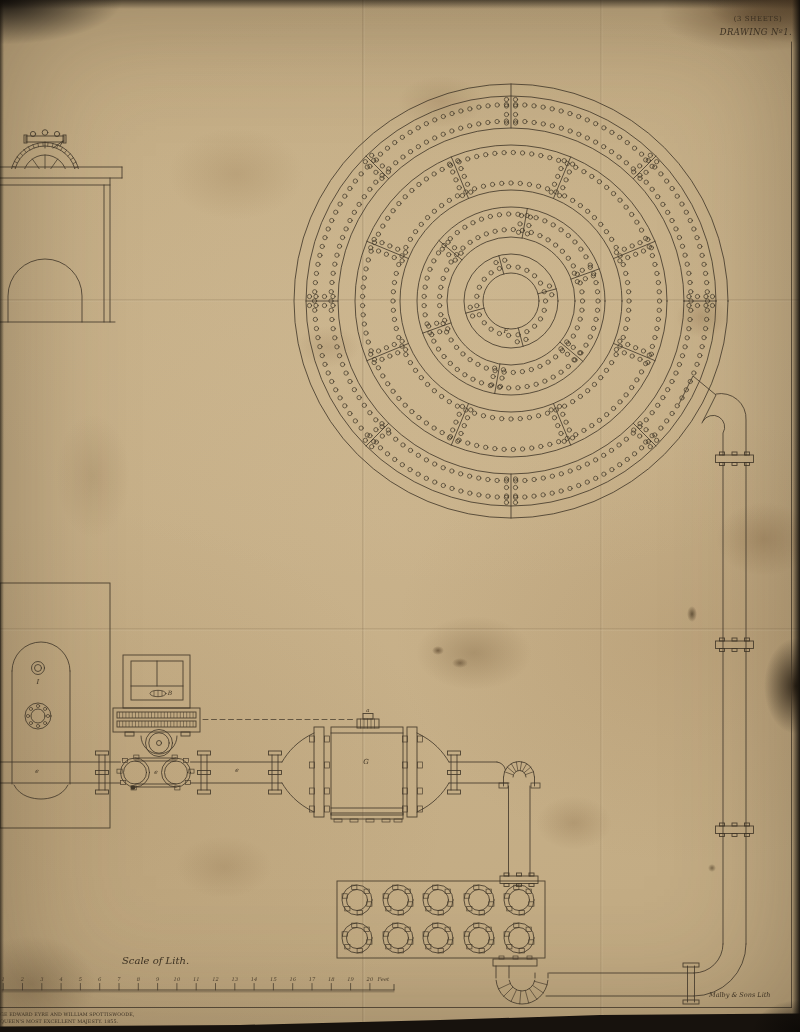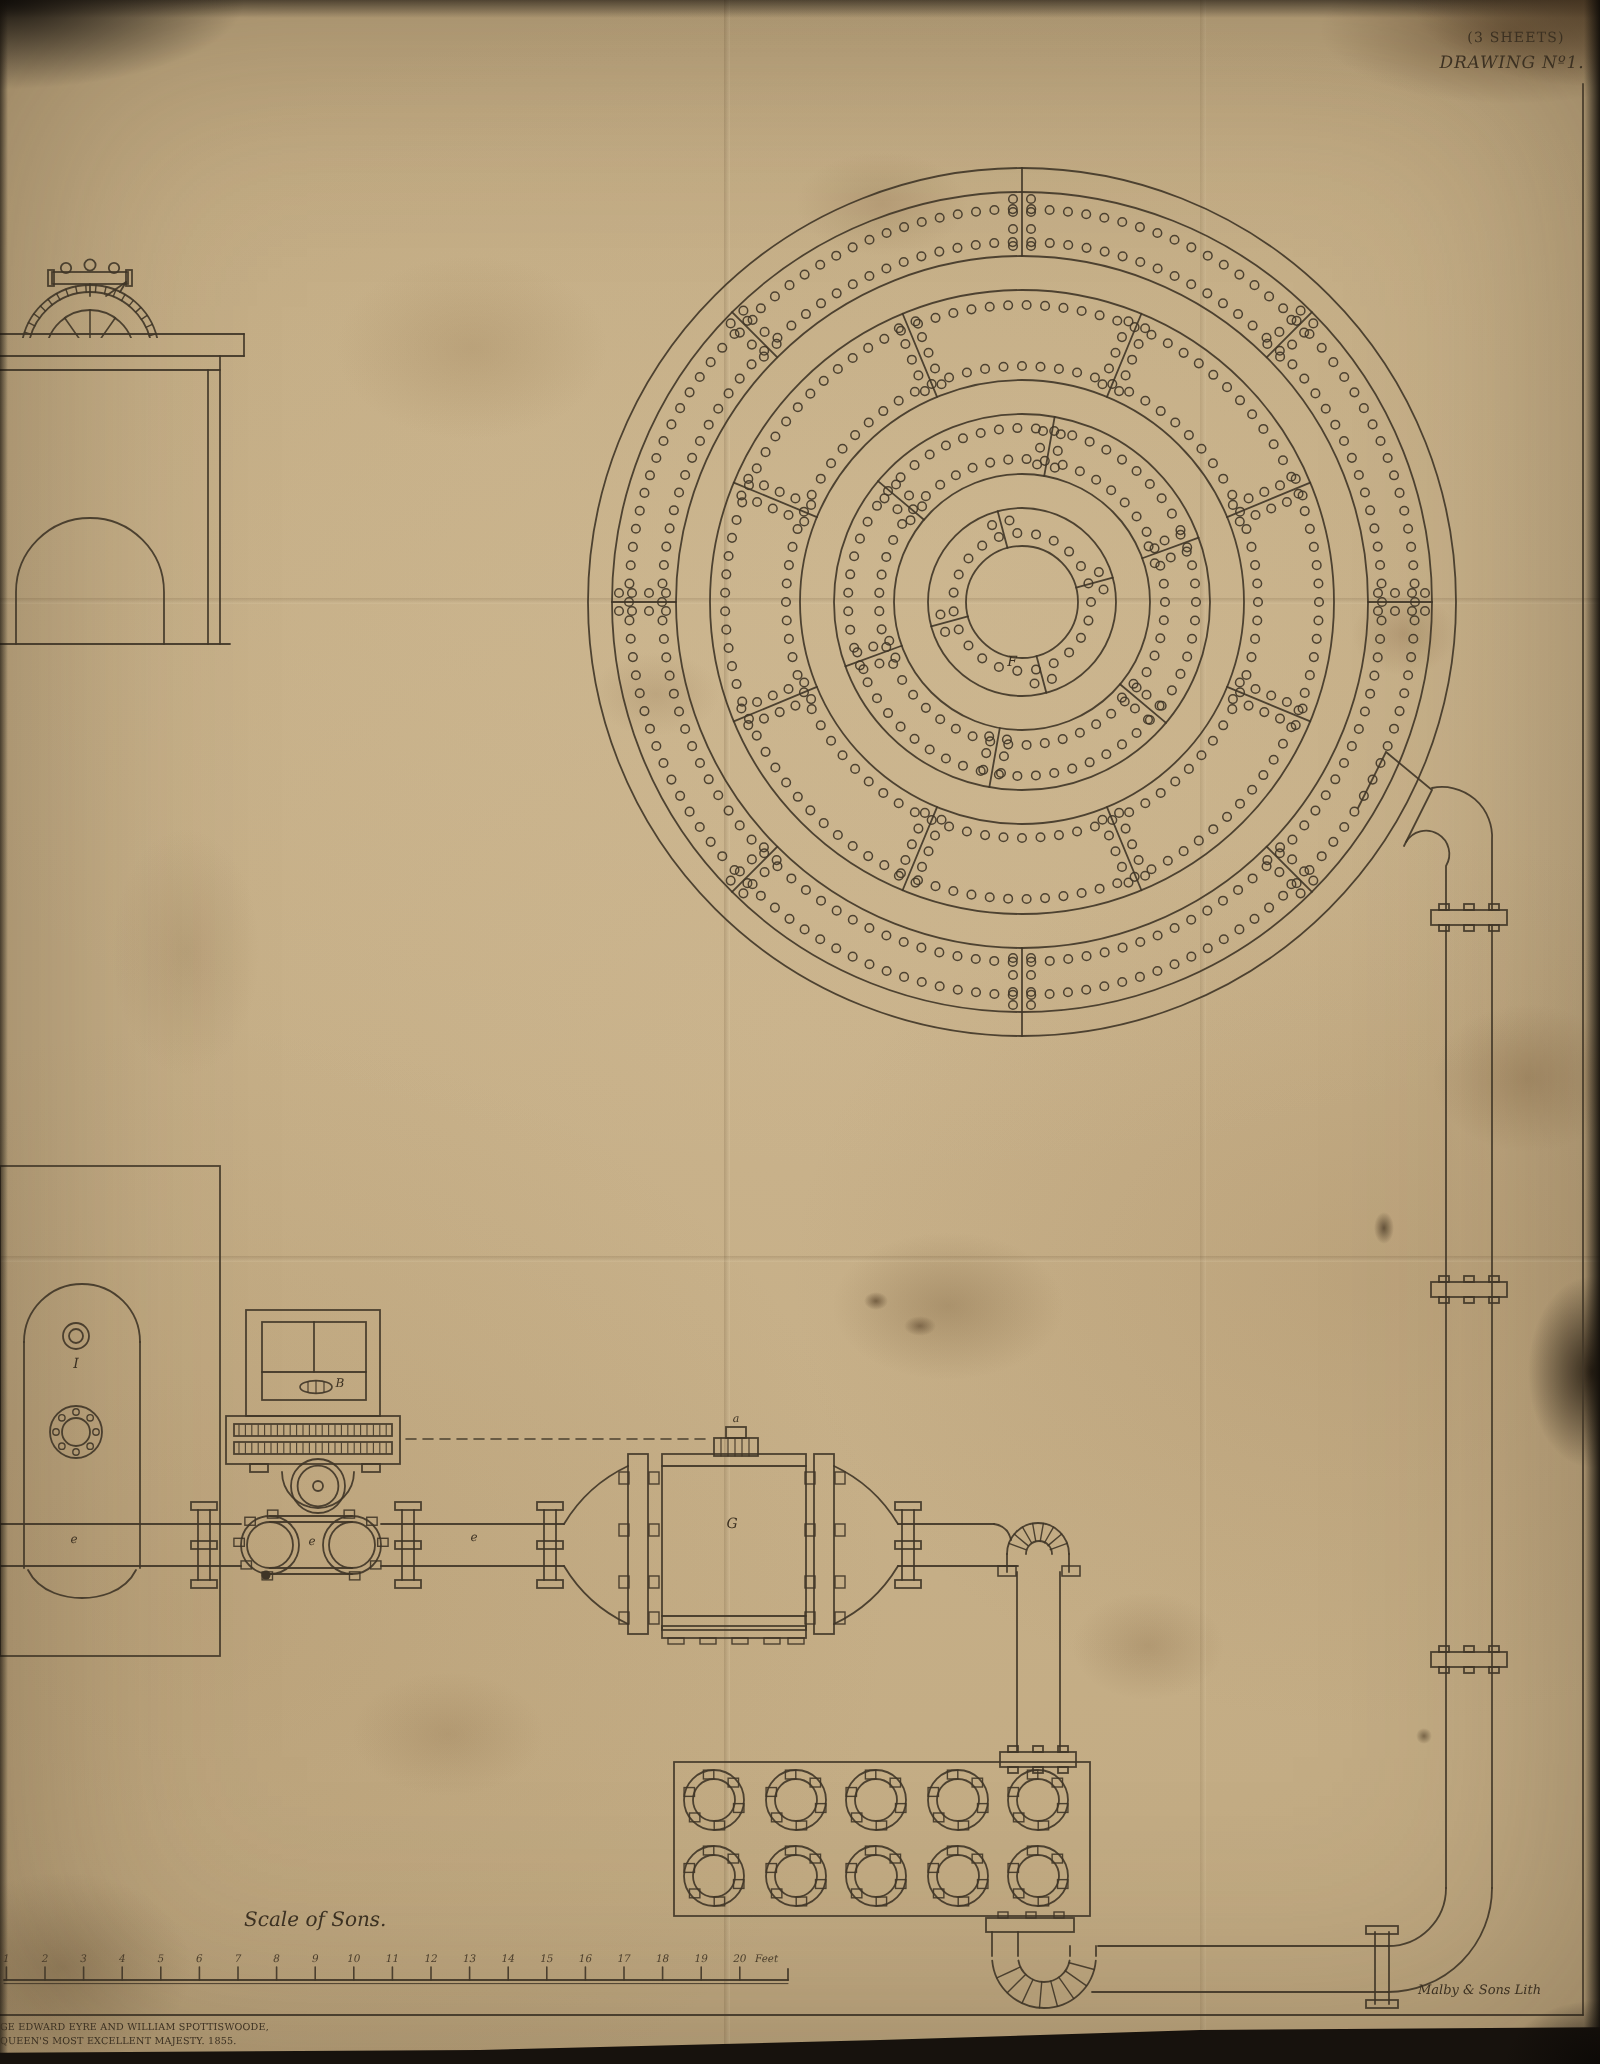--- a/index.html
+++ b/index.html
@@ -1270,21 +1270,21 @@
   <div class="edge" style="left:0;top:0;width:800px;height:9px;background:linear-gradient(180deg,rgba(20,15,10,.6),transparent)"></div>
   <div class="edge" style="left:0;top:0;width:200px;height:52px;background:radial-gradient(170px 62px at 0% 0%,rgba(14,11,8,.95),rgba(14,11,8,0) 72%)"></div>
   <div class="edge" style="left:670px;top:0;width:130px;height:60px;background:radial-gradient(125px 58px at 100% 0%,rgba(70,52,32,.8),transparent 75%)"></div>
   <div class="edge" style="left:0;top:0;width:4px;height:1032px;background:linear-gradient(90deg,rgba(18,14,9,.65),transparent)"></div>
   <div class="edge" style="left:792px;top:0;width:8px;height:1032px;background:linear-gradient(270deg,rgba(14,11,7,.9),transparent)"></div>
   <div class="edge" style="left:0;top:1012px;width:800px;height:20px;background:#17120d;clip-path:polygon(0 72%,30% 65%,55% 40%,75% 15%,100% 8%,100% 100%,0 100%)"></div>
   <div class="edge" style="left:752px;top:996px;width:48px;height:36px;background:radial-gradient(60px 40px at 100% 100%,rgba(12,9,6,.9),transparent 80%)"></div>
 
   <div class="txt" style="left:718px;top:15px;width:80px;text-align:center;font-size:7px;letter-spacing:.6px">(3 SHEETS)</div>
   <div class="txt" style="left:710px;top:27px;width:92px;text-align:center;font-size:8.5px;font-style:italic;letter-spacing:.4px">DRAWING Nº1.</div>
-  <div class="txt" style="left:122px;top:955px;font-size:10px;font-style:italic">Scale of Sons.</div>
+  <div class="txt" style="left:122px;top:955px;font-size:10px;font-style:italic">Scale of Lith.</div>
   <div class="txt" style="left:709px;top:991px;font-size:6.5px;font-style:italic">Malby &amp; Sons Lith</div>
   <div class="txt" style="left:0;top:1012px;font-size:4.8px;letter-spacing:.1px;font-variant:small-caps">GE EDWARD EYRE AND WILLIAM SPOTTISWOODE,</div>
   <div class="txt" style="left:0;top:1019px;font-size:4.8px;letter-spacing:.1px;font-variant:small-caps">QUEEN'S MOST EXCELLENT MAJESTY. 1855.</div>
 
   <div class="plabel" style="left:506px;top:331px">F</div>
   <div class="plabel" style="left:170px;top:692px;font-size:6px">B</div>
   <div class="plabel" style="left:366px;top:762px">G</div>
   <div class="plabel" style="left:38px;top:682px">I</div>
   <div class="plabel" style="left:37px;top:770px;font-size:6px">e</div>
   <div class="plabel" style="left:156px;top:771px;font-size:6px">e</div>

